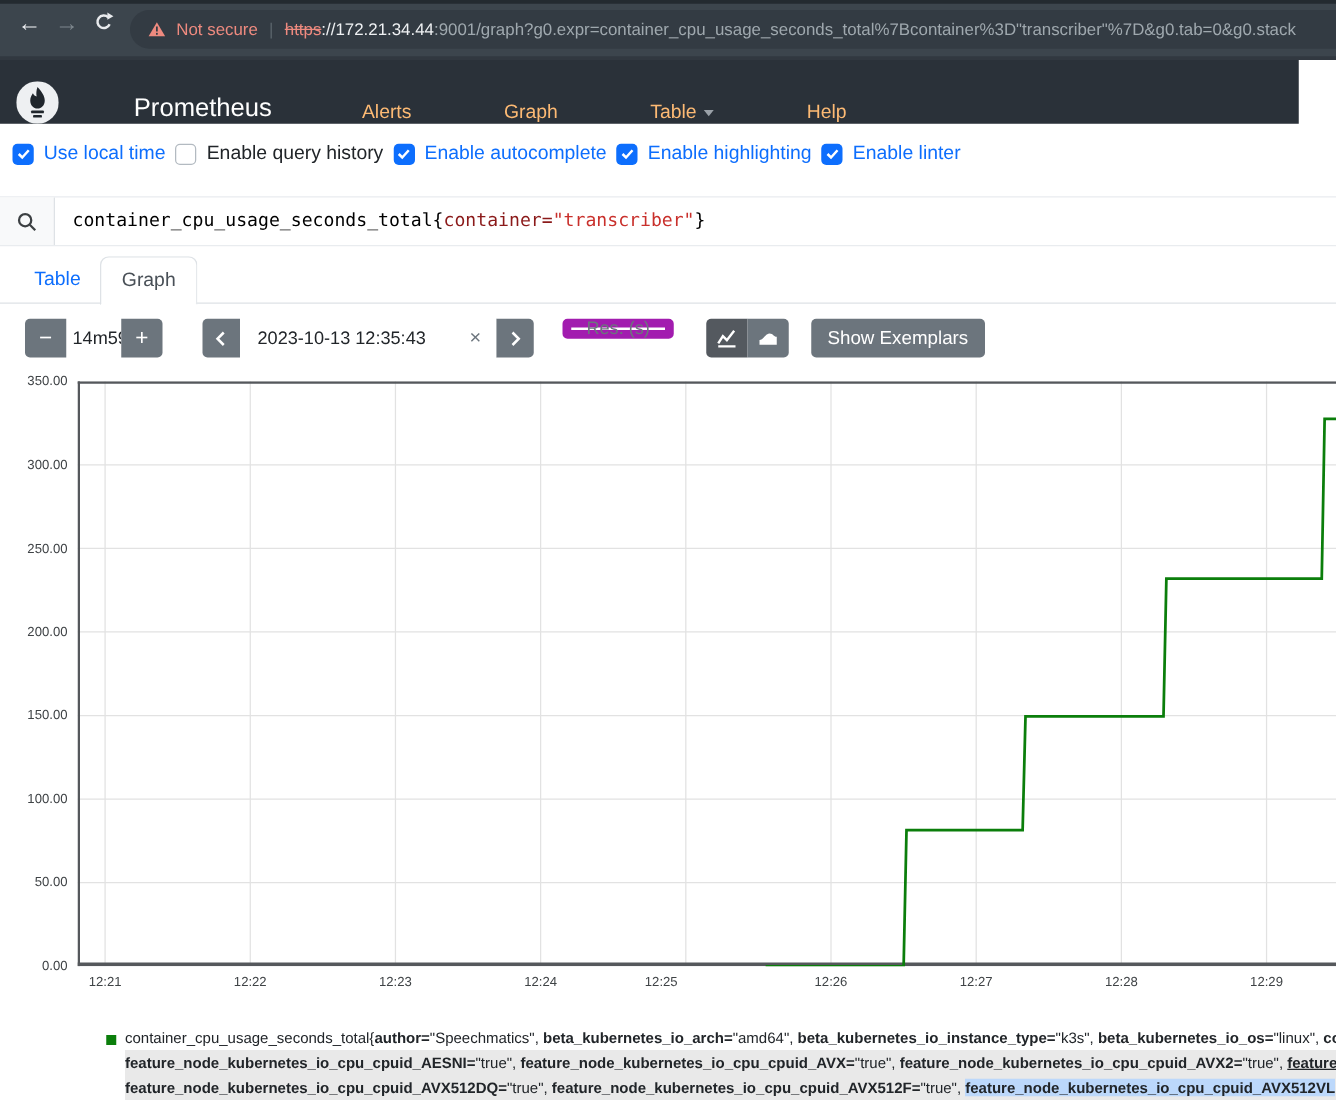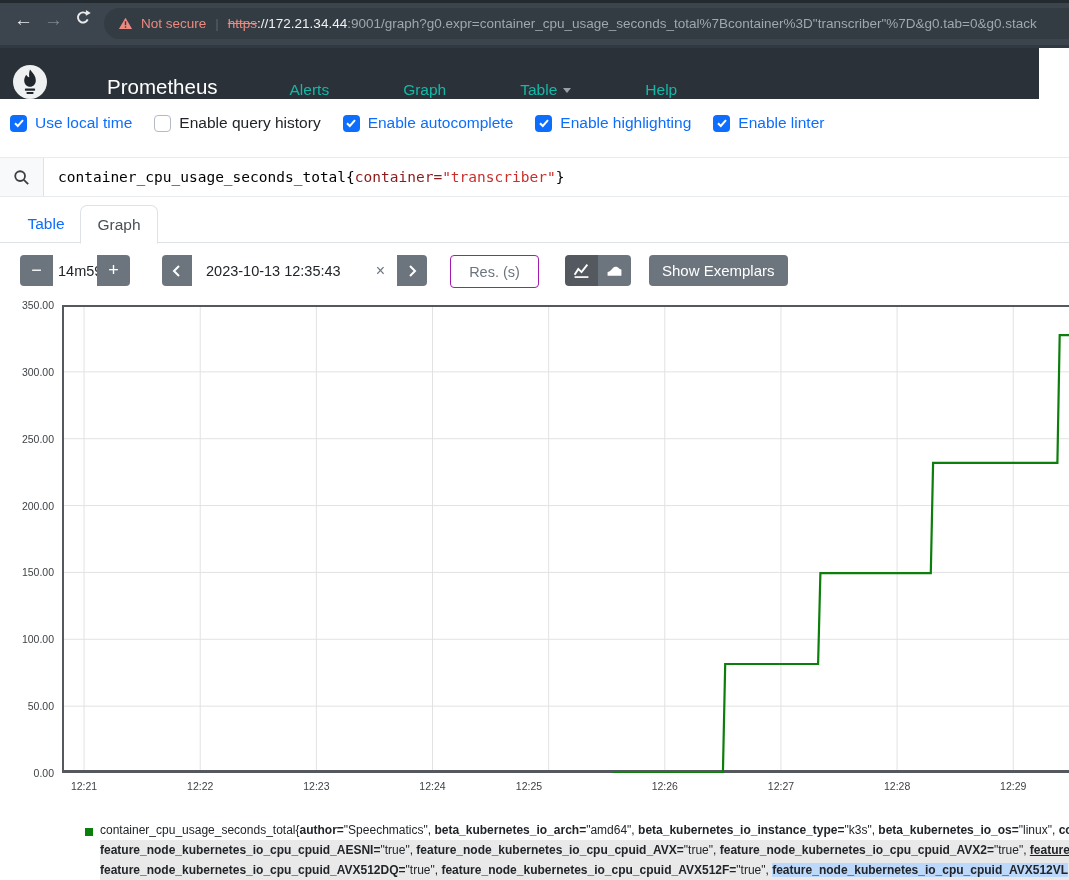--- a/index.html
+++ b/index.html
@@ -19,26 +19,26 @@
   .url-sep { color:#5a646b; margin:0 9px; }
   .strike { text-decoration:line-through; }
   .url-host { color:#eff1f3; }
   .url-rest { color:#9fa8ae; }
 
   
   #promnav { position:absolute; left:0; top:48px; width:1039px; height:51px; background:#2a3139;
              display:flex; align-items:flex-end;gap:48px; }
   #logo { width:34px; height:34px; margin-left:13px; flex:0 0 auto; }
   #brand { color:#fff; font-size:20.5px; margin-left:12px; margin-right:24px; }
-  .nav-link { color:#14b8a6; font-size:15.5px; margin-right:26px; display:flex; align-items:center; gap:6px;}
+  .nav-link { color:#fdba74; font-size:15.5px; margin-right:26px; display:flex; align-items:center; gap:6px;}
   .caret { width:0; height:0; border-left:4.5px solid transparent; border-right:4.5px solid transparent;
            border-top:5px solid #9aa1a8; display:inline-block; }
 
   
-  #settings { position:absolute; left:10px; top:114px; display:flex; gap:22px; align-items:center; }
+  #settings { position:absolute; left:10px; top:114px; display:flex; gap:8px; align-items:center; }
   .chk { display:flex; align-items:center; gap:8px; font-size:15.5px; }
   .chk .box { width:17px; height:17px; border-radius:4px; display:flex; align-items:center; justify-content:center; }
   .chk .box.on { background:#0d6efd; }
   .chk .box.off { background:#fff; border:1px solid #b3bac1; }
   .chk .lbl.blue { color:#0d6efd; }
   .chk .lbl.dark { color:#212529; }
 
   
   #querybar { position:absolute; left:0; top:157px; width:1069px; height:40px;
               border-top:1px solid #e9ecef; border-bottom:1px solid #e9ecef; display:flex; }
@@ -68,21 +68,21 @@
   .grp .btn:last-child { border-radius:0 4px 4px 0; }
   #grp-duration { left:20px; }
   #dur-minus,#dur-plus { width:33px; font-size:18px; }
   #dur-input { width:44px; height:31px; border:none; padding-left:5px; font-size:14.5px; color:#212529;
                overflow:hidden; white-space:nowrap; display:flex; align-items:center; }
   #grp-date { left:162px; }
   #date-prev,#date-next { width:30px; }
   #date-input { width:205px; height:31px; background:#fff; position:relative; display:flex;
                 align-items:center; padding-left:14px; font-size:14.5px; color:#212529; }
   #date-clear { position:absolute; right:12px; color:#6c757d; font-size:16px; }
-  #res-input { position:absolute; left:450px; top:0; width:89px; height:33px; border:1px solid #a21caf;
+  #res-input { position:absolute; left:450px; top:0; width:89px; height:16px; border:7px solid #a21caf;
                border-radius:4px; display:flex; align-items:center; justify-content:center;
                font-size:14.5px; color:#6c757d; background:#fff; }
   #grp-charttype { left:565px; }
   #grp-charttype .btn { width:33px; }
   #btn-exemplars { position:absolute; left:649px; top:0; padding:0 13px; border-radius:4px; font-size:15px; }
 
   
   #ylabels { position:absolute; left:0; top:305px; width:57px; height:468px; }
   .ytick { position:absolute; right:3px; font-size:10.5px; color:#3f4346; }
   #plot-wrap { position:absolute; left:62px; top:305px; width:1007px; height:468px; }

